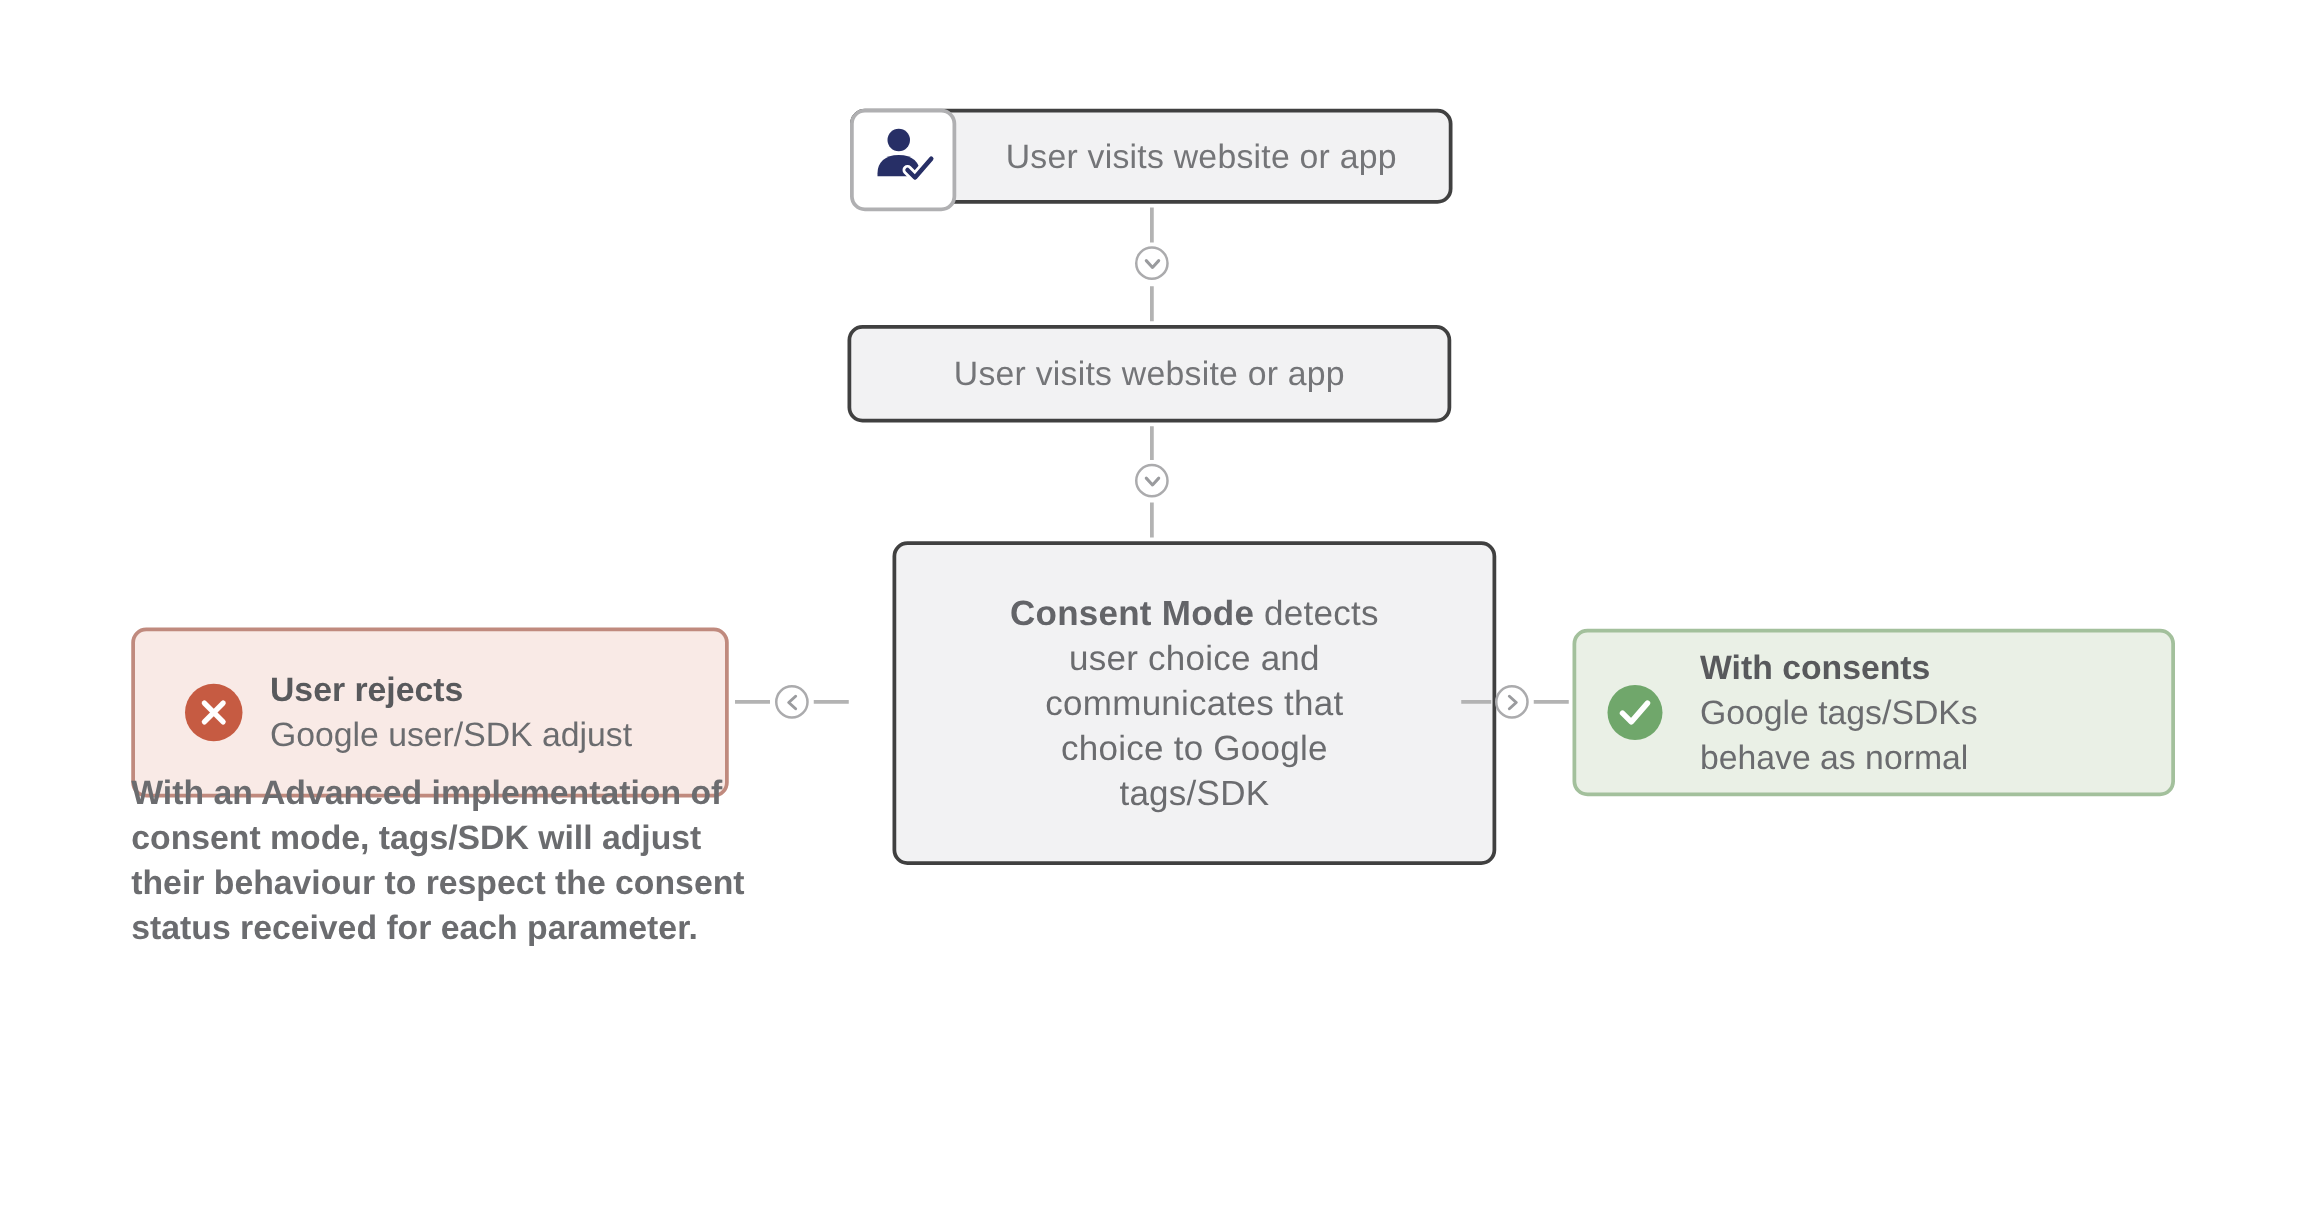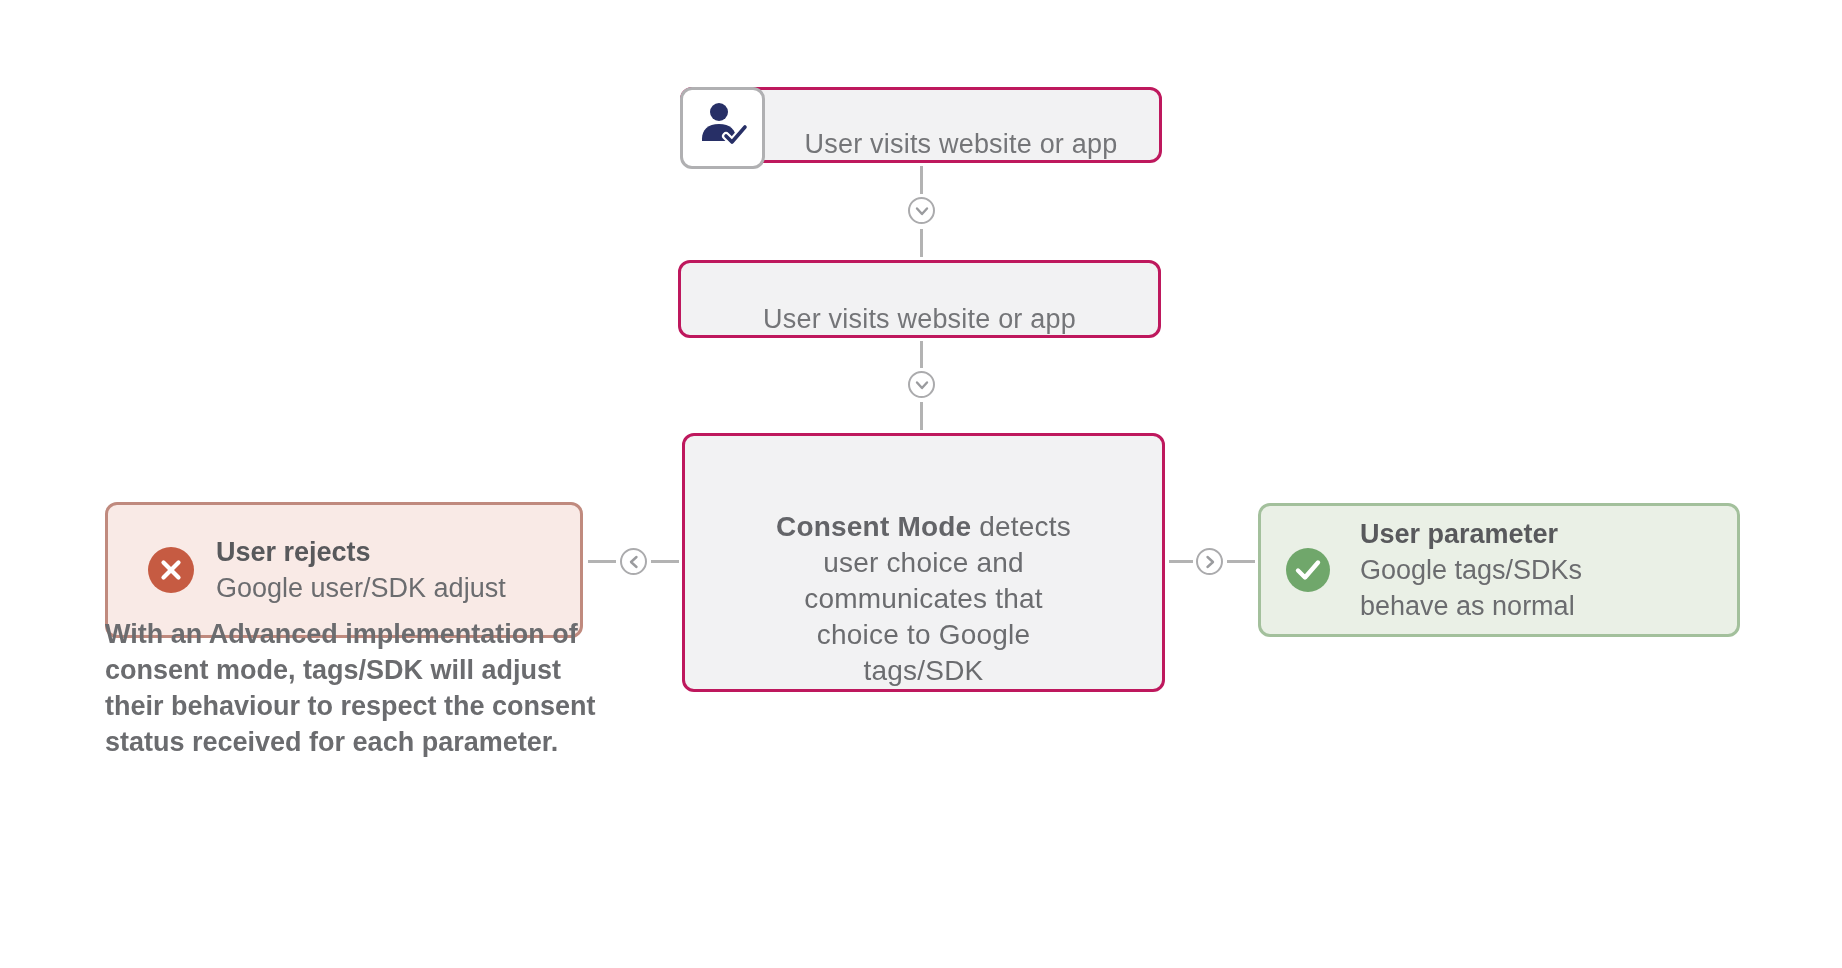--- a/index.html
+++ b/index.html
@@ -9,24 +9,24 @@
     width: 1842px; height: 968px;
     position: relative;
     overflow: hidden;
   }
   .canvas { position: absolute; inset: 0; background: #ffffff; }
 
   
   .node {
     position: absolute;
     background: #f2f2f3;
-    border: 3px solid #be185d;
+    border: 3px solid #404040;
     border-radius: 12px;
     display: flex;
-    align-items: flex-end;
+    align-items: center;
     justify-content: center;
     color: #747578;
     font-size: 27px;
     letter-spacing: 0.2px;
   }
 
   .node-label { text-align: center; }
 
   
   .icon-plate {
@@ -138,21 +138,21 @@
   </div>
 
   <div class="vline" style="left:920px; top:341px; height:27px;"></div>
   <div class="conn-circle" style="left:908px; top:371px;">
     <svg width="20" height="20" viewBox="0 0 20 20">
       <polyline points="5,7.5 10,13 15,7.5" fill="none" stroke="#9a9b9e" stroke-width="2.4" stroke-linecap="round" stroke-linejoin="round"></polyline>
     </svg>
   </div>
   <div class="vline" style="left:920px; top:402px; height:28px;"></div>
 
-  <div class="node" style="left:682px; top:433px; width:483px; height:259px;">
+  <div class="node" style="left:714px; top:433px; width:483px; height:259px;">
     <p class="center-text"><b>Consent Mode</b> <span>detects user choice and communicates that choice to Google tags/SDK</span></p>
   </div>
 
   <div class="hline" style="left:588px; top:560px; width:28px;"></div>
   <div class="conn-circle" style="left:620px; top:548px;">
     <svg class="rot-left" width="20" height="20" viewBox="0 0 20 20">
       <polyline points="5,7.5 10,13 15,7.5" fill="none" stroke="#9a9b9e" stroke-width="2.4" stroke-linecap="round" stroke-linejoin="round"></polyline>
     </svg>
   </div>
   <div class="hline" style="left:651px; top:560px; width:28px;"></div>
@@ -178,20 +178,20 @@
   </div>
   <div class="hline" style="left:1227px; top:560px; width:28px;"></div>
 
   <div class="outcome consent" style="left:1258px; top:503px; width:482px; height:134px;">
     <span class="badge consent-badge">
       <svg width="44" height="44" viewBox="0 0 44 44">
         <polyline points="12,22.5 19,29.5 32,14.5" fill="none" stroke="#ffffff" stroke-width="4.4" stroke-linecap="round" stroke-linejoin="round"></polyline>
       </svg>
     </span>
     <div class="outcome-text">
-      <div class="title">User parameter</div>
+      <div class="title">With consents</div>
       <div class="subtitle">Google tags/SDKs behave as normal</div>
     </div>
   </div>
 
   <p class="note">With an Advanced implementation of consent mode, tags/SDK will adjust their behaviour to respect the consent status received for each parameter.</p>
 
 </div>
 
 </body></html>

